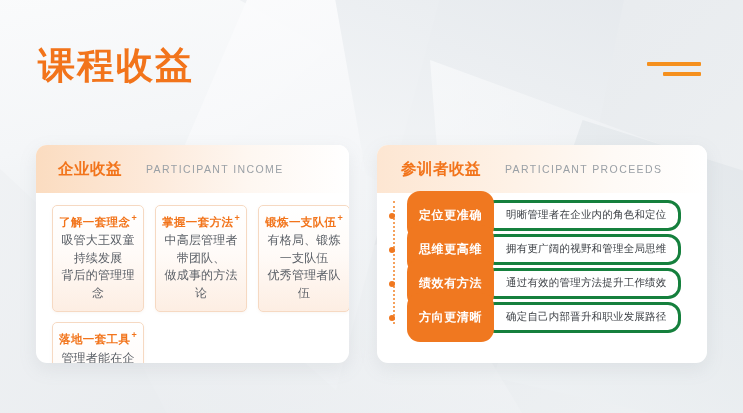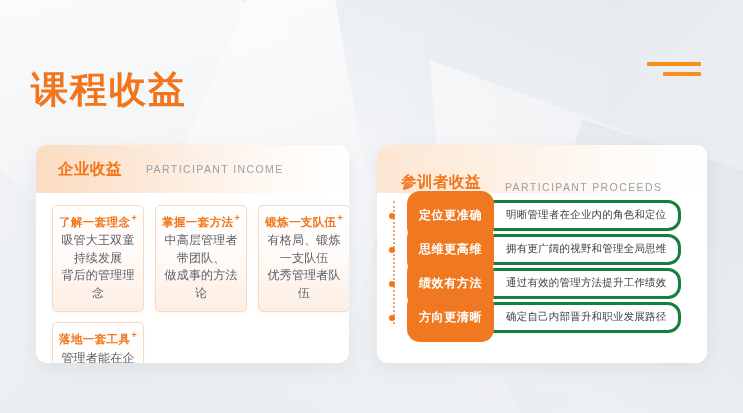--- a/index.html
+++ b/index.html
@@ -68,29 +68,28 @@
     top: 60px; left: 430px;
     width: 260px; height: 280px;
     background: linear-gradient(120deg, #fafbfc 0%, #eceff2 100%);
     clip-path: polygon(0 0, 100% 34%, 64% 100%, 6% 70%);
     opacity: .65;
   }
 
   
   .page-title {
     position: absolute;
-    left: 31px;
+    left: 38px;
     top: 47px;
     font-size: 37px;
     font-weight: bold;
     letter-spacing: 2px;
     color: #F2741B;
     line-height: 1;
     white-space: nowrap;
-    margin-top: 24px;
   }
 
   .corner-mark {
     position: absolute;
     right: 42px;
     top: 62px;
     width: 54px;
   }
   .corner-mark .bar {
     height: 4px;
@@ -116,21 +115,20 @@
     height: 48px;
     display: flex;
     align-items: center;
     padding-left: 22px;
     background: linear-gradient(90deg, #fbdcc0 0%, #fdeadb 38%, #fef7f1 68%, #ffffff 100%);
     gap: 16px;
   }
   .card-right .card-head {
     background: linear-gradient(90deg, #fde6d2 0%, #fef2e7 42%, #fefaf6 72%, #ffffff 100%);
     padding-left: 24px;
-    align-items: flex-end;
   }
   .head-cn {
     font-size: 15.5px;
     font-weight: bold;
     color: #F2741B;
     letter-spacing: .5px;
   }
   .head-en {
     font-size: 10.5px;
     color: #9aa0a6;

